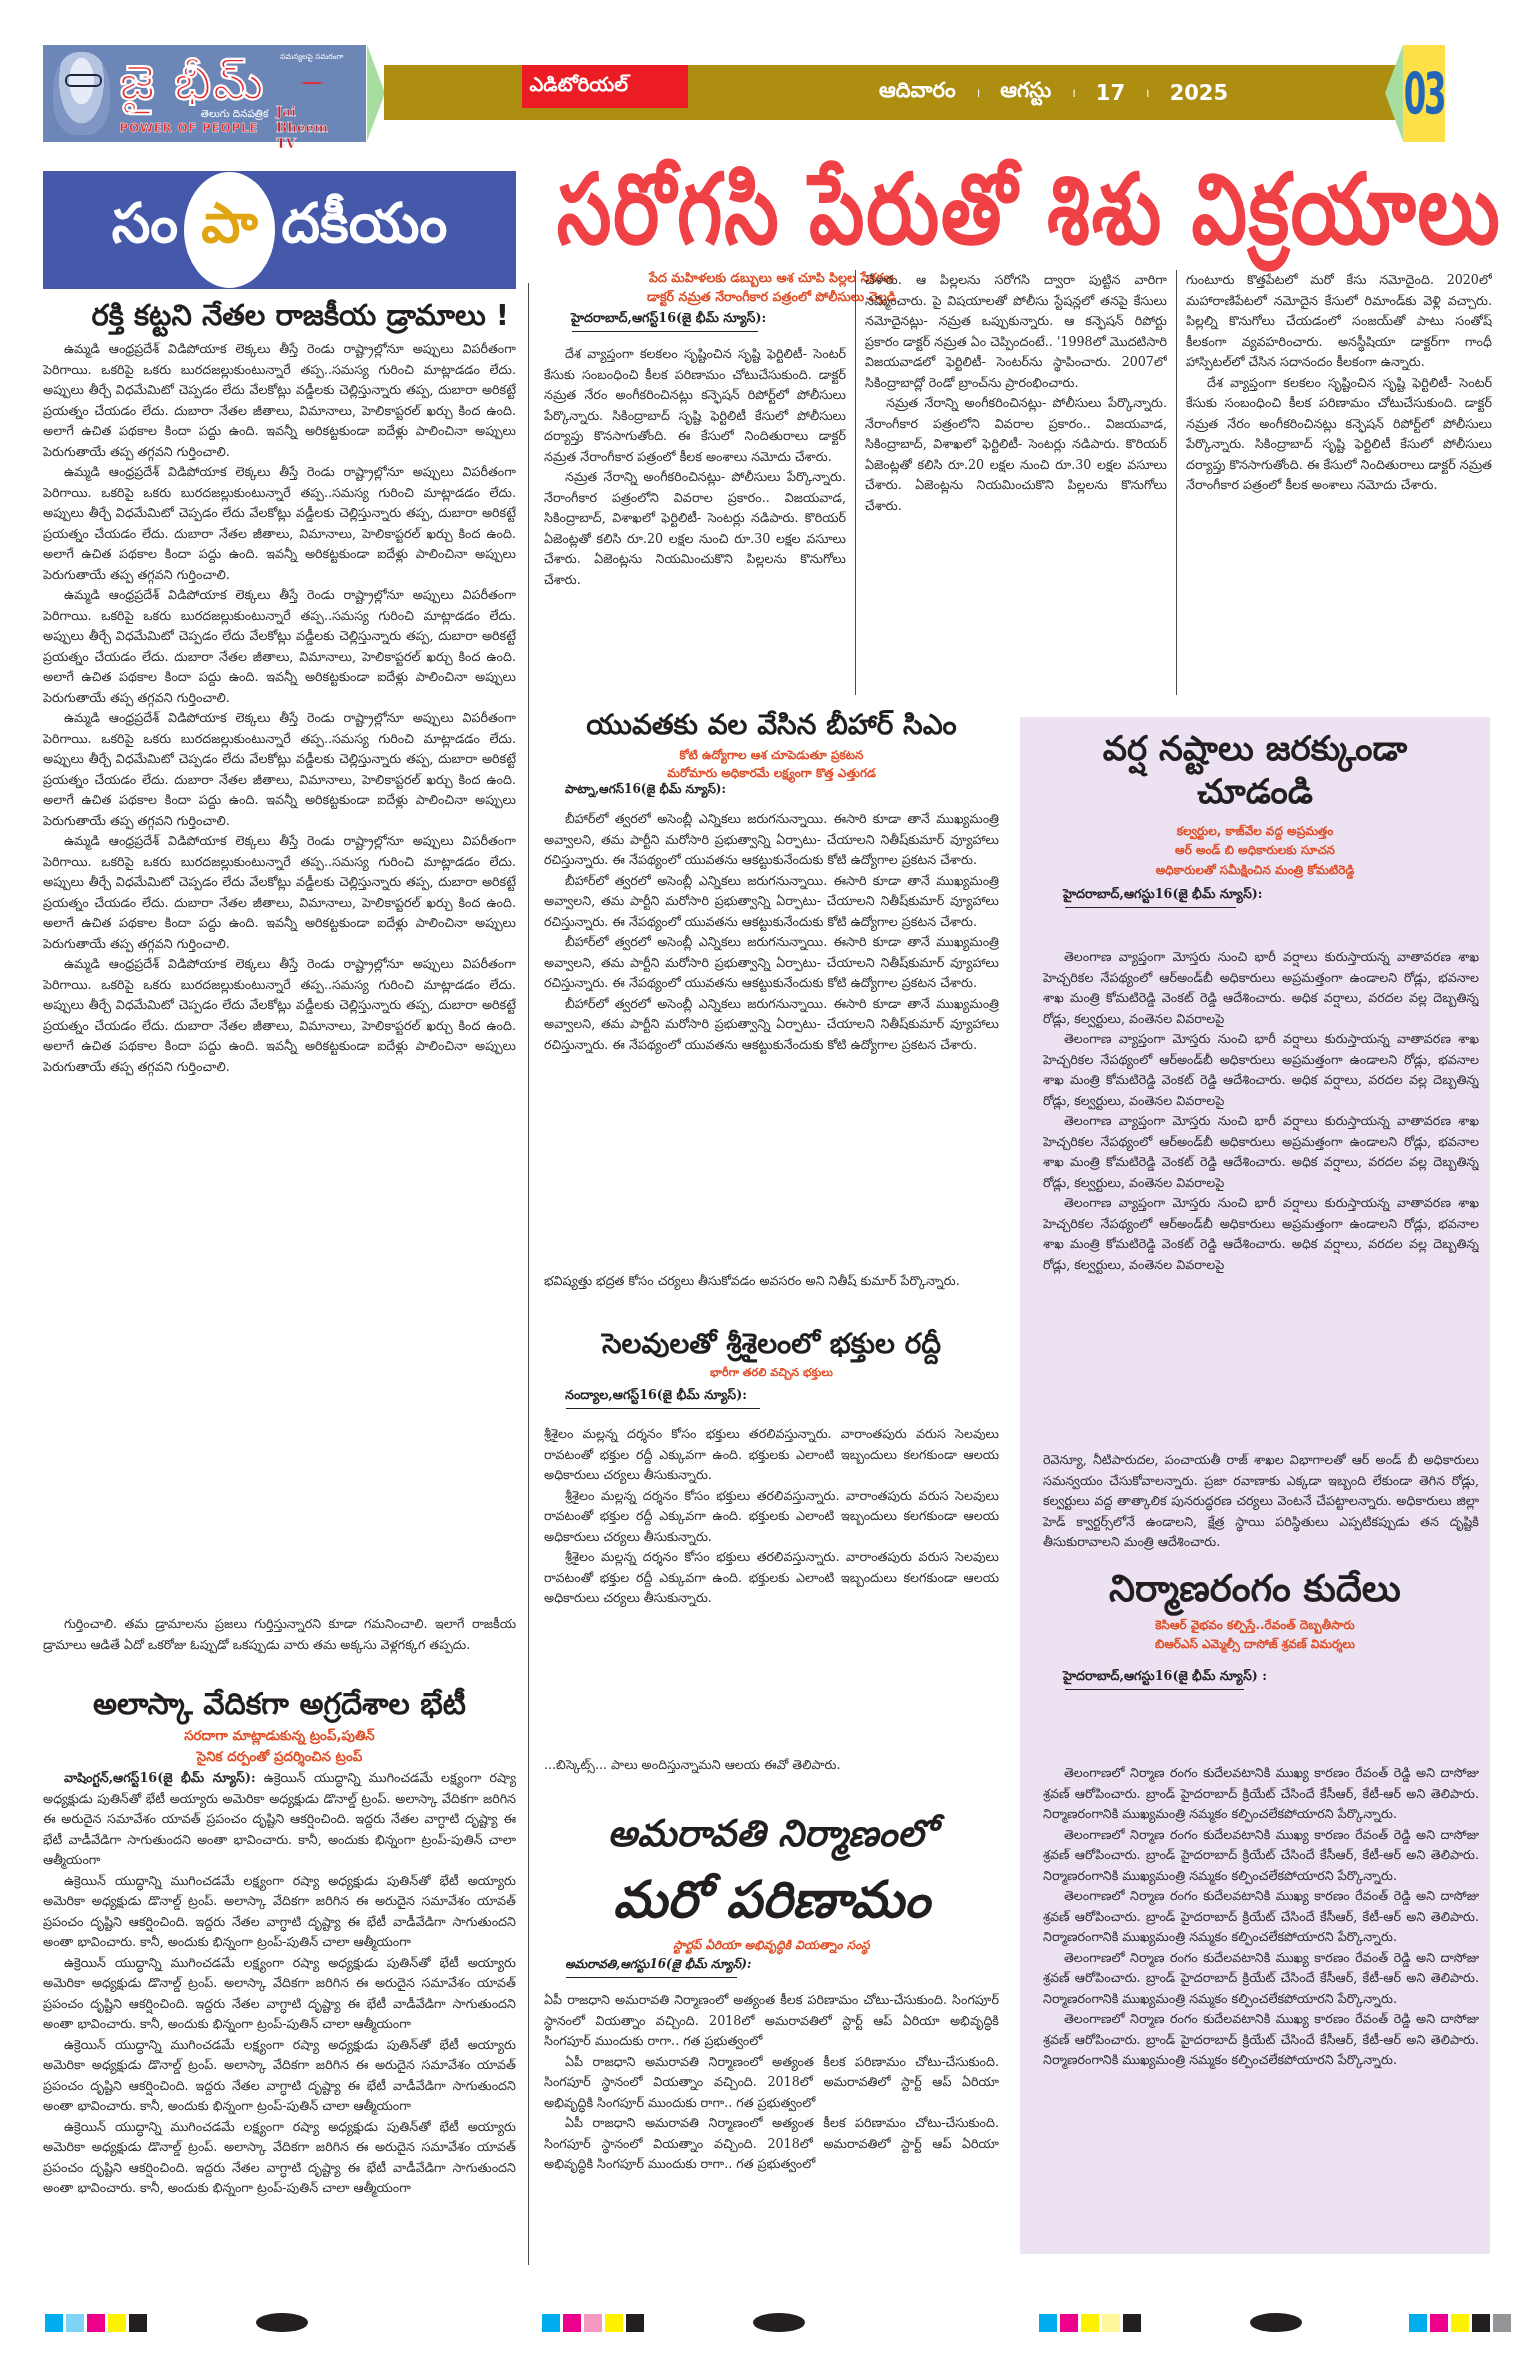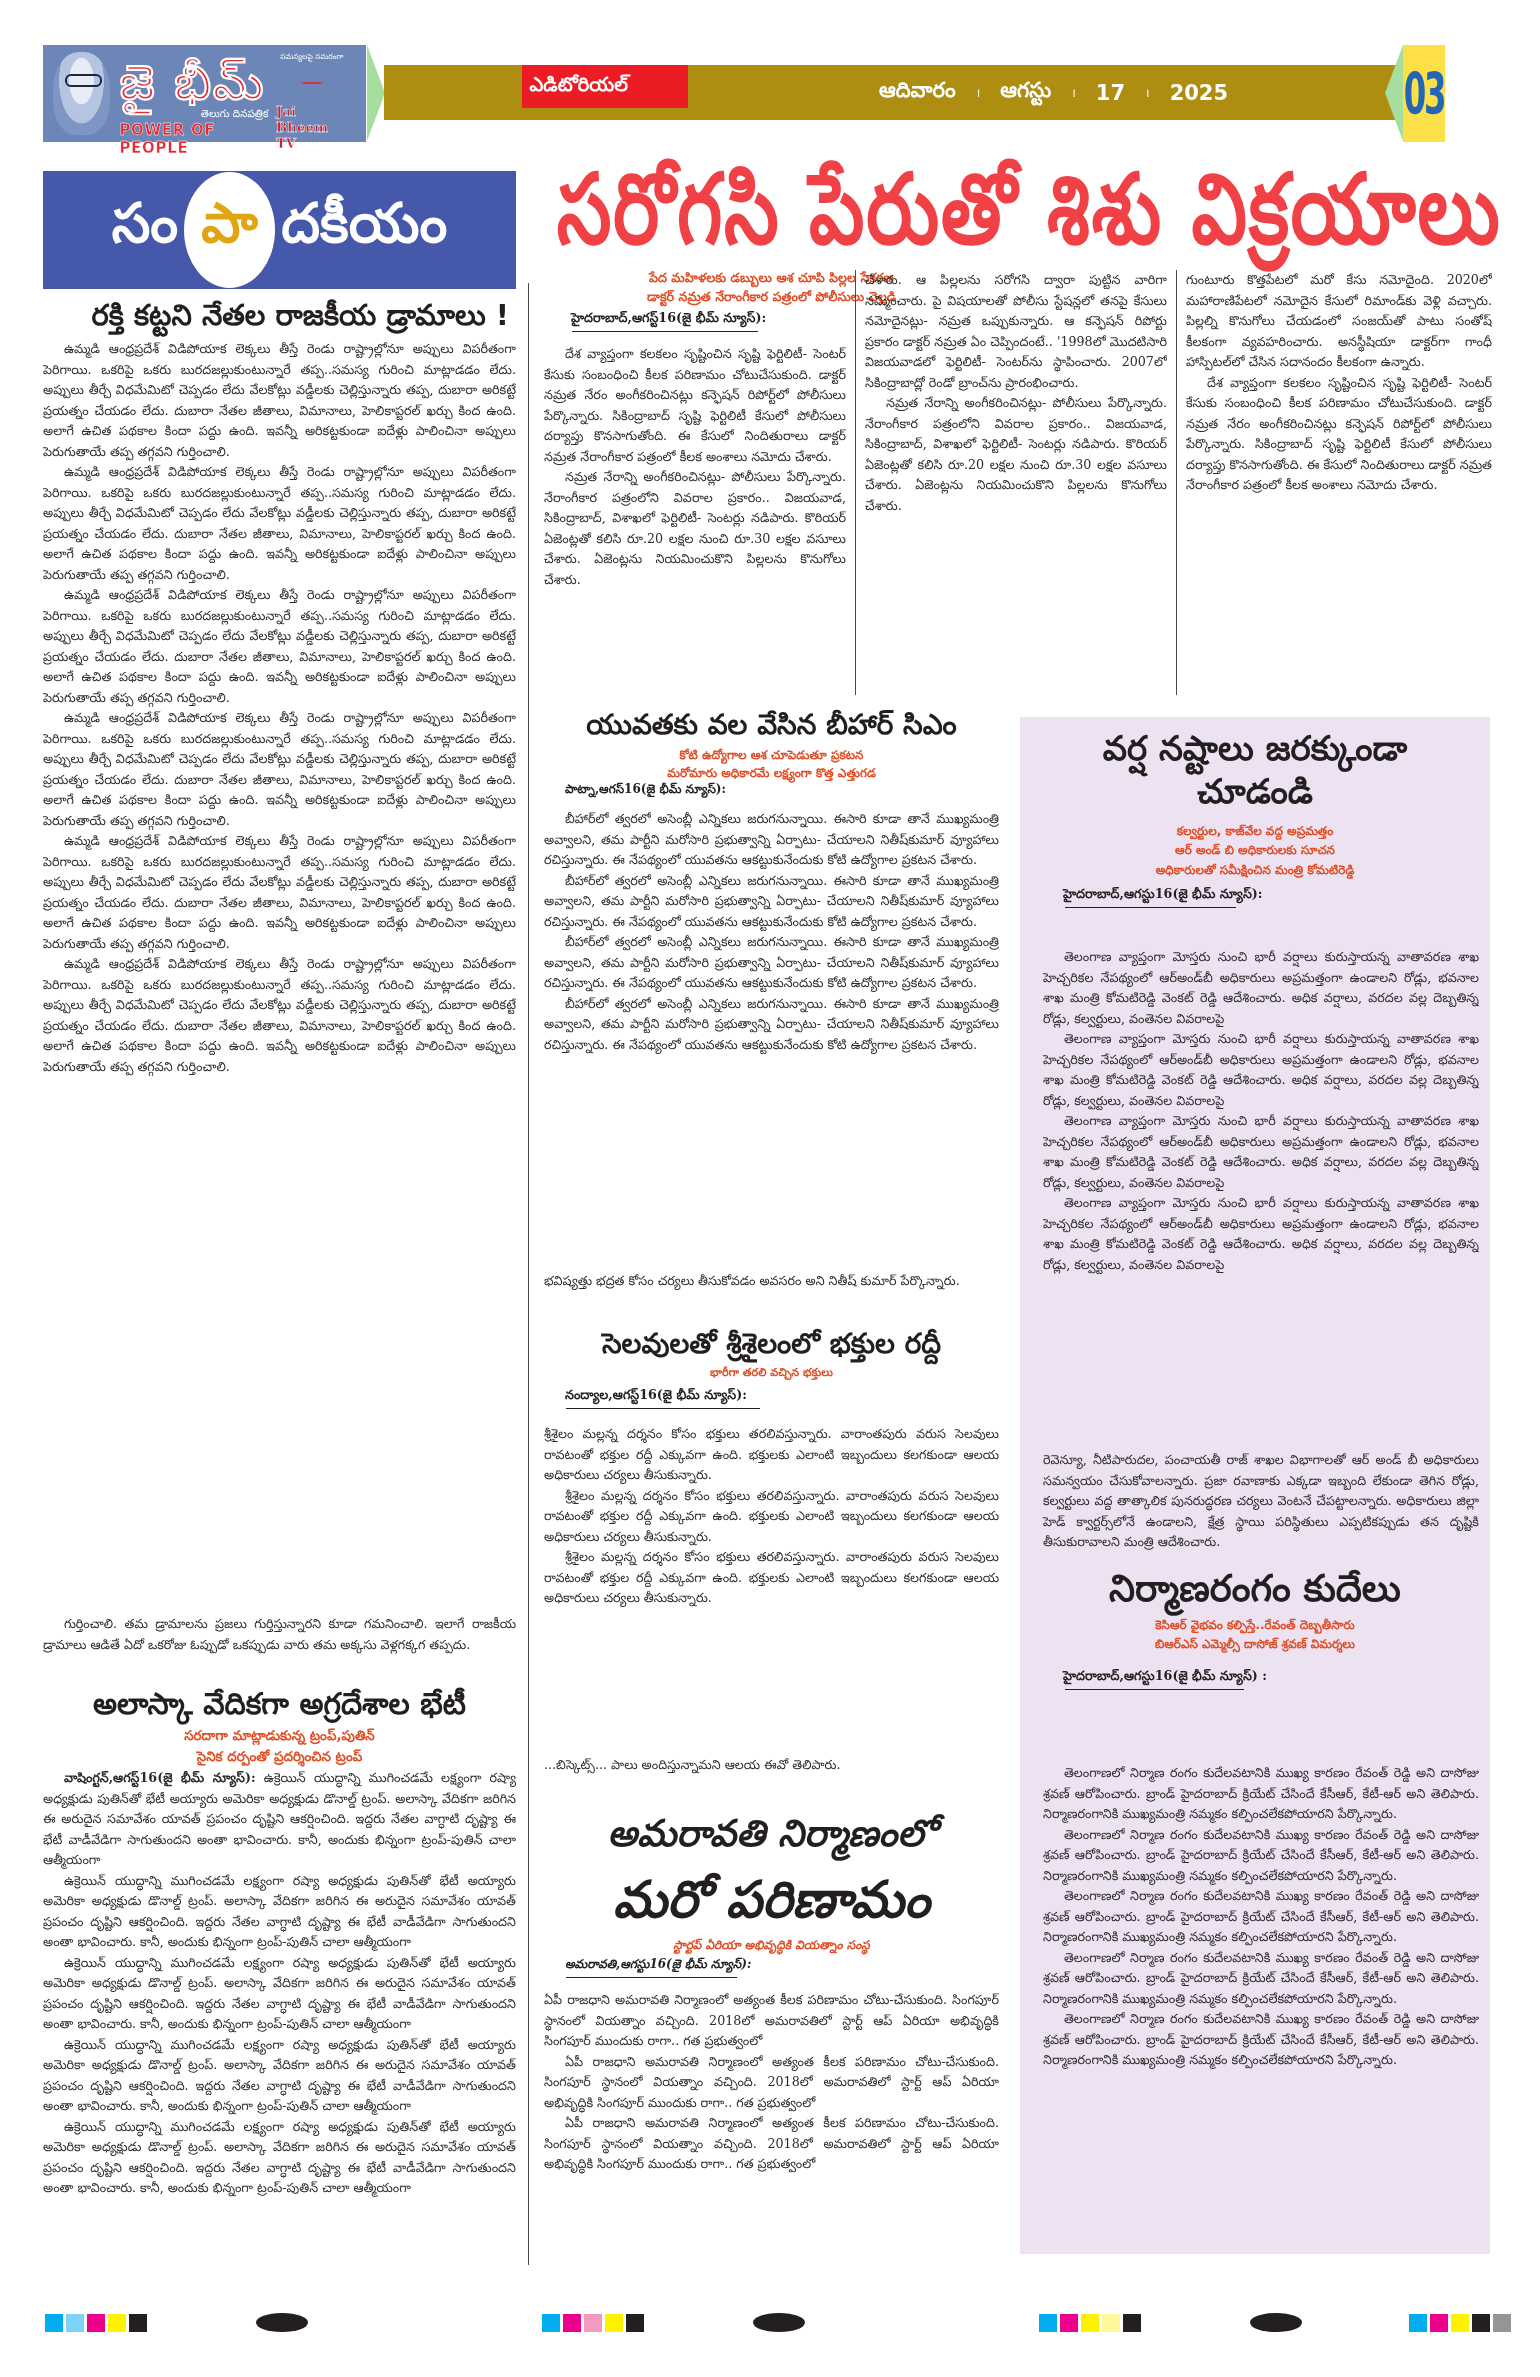--- a/index.html
+++ b/index.html
@@ -6,21 +6,21 @@
   body { width: 1541px; height: 2377px; background: #ffffff; position: relative; overflow: hidden; font-family: "DejaVu Sans", sans-serif; color: #231f20; }
 
   
   .masthead { position: absolute; left: 43px; top: 45px; width: 323px; height: 97px; background: #6b86b7; display: flex; align-items: center; }
   .masthead-arrow { position: absolute; left: 367px; top: 45px; width: 0; height: 0; border-top: 48px solid transparent; border-bottom: 48px solid transparent; border-left: 18px solid #a7dd9e; }
   .portrait { width: 57px; height: 83px; margin-left: 10.4px; background: radial-gradient(ellipse at 50% 35%, #e6ecf7 0 30%, #b5c4e0 31% 55%, #7f96c4 56% 100%); border-radius: 45% 45% 40% 40%; position: relative; }
   .portrait::before { content: ""; position: absolute; left: 12px; top: 22.4px; width: 33px; height: 9px; border: 2.2px solid #20263a; border-radius: 6px; }
   .brand { margin-left: 9px; width: 149px; position: relative; height: 83px; }
   .brand-name { position: absolute; left: 0; top: 0; font-size: 48px; font-weight: bold; color: #e52a2f; -webkit-text-stroke: 0.7px #ffffff; line-height: 60px; letter-spacing: 1.5px; }
   .brand-sub { position: absolute; right: 0; top: 55px; font-size: 10.4px; color: #ffffff; }
-  .brand-power { position: absolute; left: 0; top: 69px; font-size: 15px; font-weight: bold; color: #e52a2f; -webkit-text-stroke: 0.4px #ffffff; letter-spacing: 0.7px; }
+  .brand-power { position: absolute; left: 0; top: 69px; font-size: 12px; font-weight: bold; color: #e52a2f; -webkit-text-stroke: 0.4px #ffffff; letter-spacing: 0.7px; }
   .tv-block { margin-left: 7.5px; width: 72px; height: 83px; display: flex; flex-direction: column; align-items: center; justify-content: space-between; color: #ffffff; gap: 19px; }
   .tv-tag { font-size: 7.5px; white-space: nowrap; }
   .tv-emblem { width: 22.4px; height: 28px; border-radius: 50%; background: radial-gradient(circle at 50% 45%, #f7d9a5 0 30%, #2f5db1 31% 60%, #ffffff 61%); border: 1.5px solid #e52a2f; }
   .tv-name { font-family: "DejaVu Serif", serif; font-size: 13.4px; font-weight: bold; color: #c8232c; -webkit-text-stroke: 0.4px #ffffff; }
 
   
   .header-band { position: absolute; left: 384px; top: 65px; width: 1043px; height: 55px; background: #ad8e11; }
   .section-label { position: absolute; left: 522px; top: 65px; width: 166px; height: 43px; background: #ec1c24; color: #ffffff; font-size: 19.4px; font-weight: bold; display: flex; align-items: center; padding-left: 7.5px; }
   .dateline { position: absolute; left: 879px; top: 65px; height: 55px; display: flex; align-items: center; color: #ffffff; font-size: 21px; font-weight: bold; gap: 20px; }
   .dateline .sep { font-size: 12px; font-weight: normal; }

